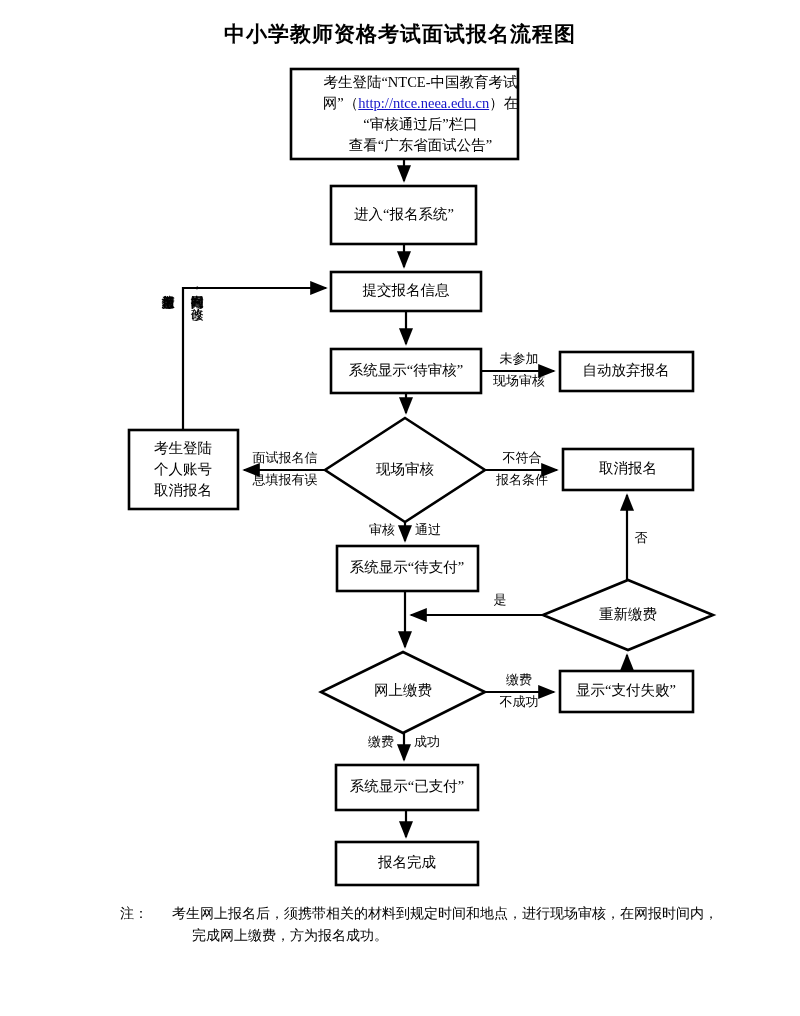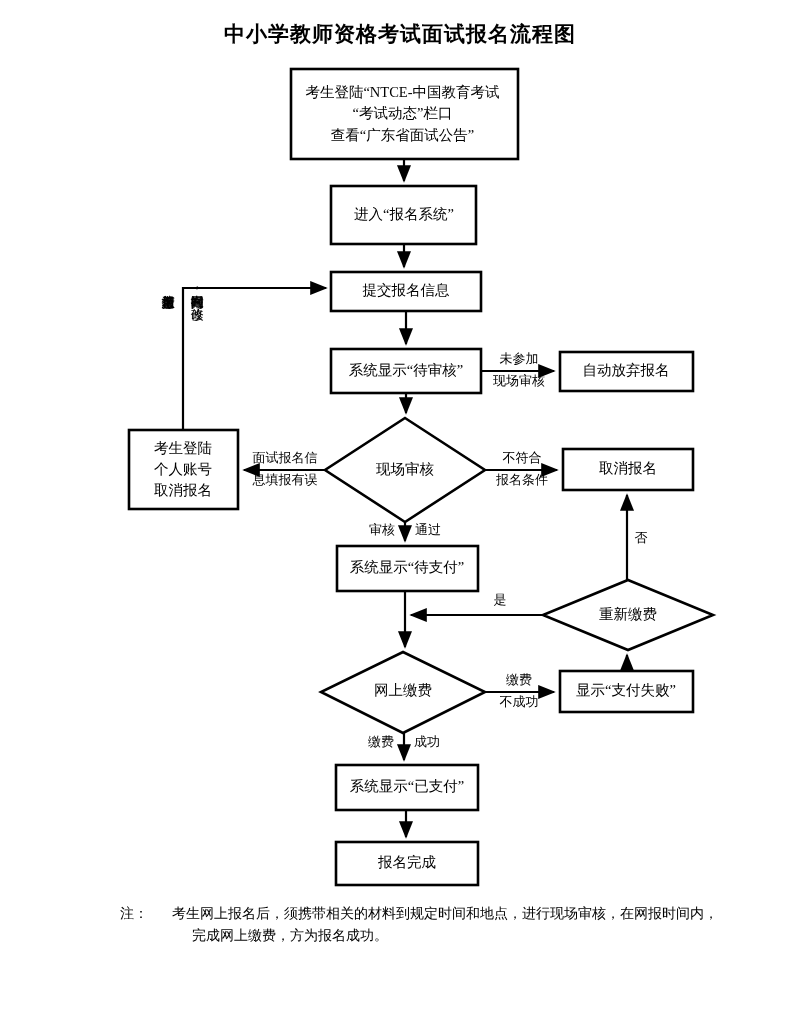--- a/index.html
+++ b/index.html
@@ -182,23 +182,26 @@
     <text class="edge-label" x="500" y="601">是</text>
     <text class="edge-label" x="641" y="539">否</text>
 
     <text class="edge-label" x="519" y="681">缴费</text>
     <text class="edge-label" x="519" y="703">不成功</text>
 
     <text class="edge-label" x="381" y="743">缴费</text>
     <text class="edge-label" x="427" y="743">成功</text>
   </svg>
 
-  <div class="box-text-html" style="left:289px; top:69px; width:227px; height:90px;">
+  <div class="box-text-html" style="left:307px; top:69px; width:227px; height:90px;">
     <span>考生登陆“NTCE-中国教育考试</span>
-    <span>“考试动态”栏口</span>
+    <span>
+      <span>网”（</span><a class="link-text" href="#">http://ntce.neea.edu.cn</a><span>）在</span>
+    </span>
+    <span>“审核通过后”栏口</span>
     <span>查看“广东省面试公告”</span>
   </div>
 
   <div class="vert-label" style="left:190px; top:285px; height:215px;">在网报时间内，修改</div>
   <div class="vert-label" style="left:161px; top:285px; height:200px;">报考信息重新报名</div>
 
   <div class="footnote">
     <span class="footnote-label">注：</span><span>考生网上报名后，须携带相关的材料到规定时间和地点，进行现场审核，在网报时间内，</span>
     <span class="footnote-l2">完成网上缴费，方为报名成功。</span>
   </div>

